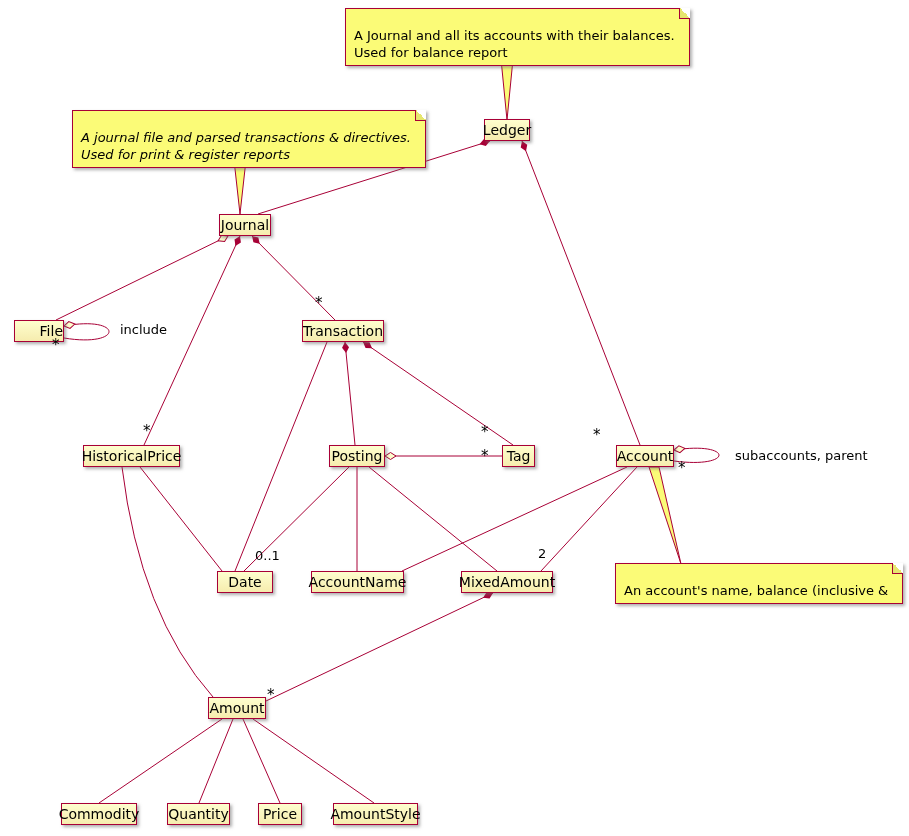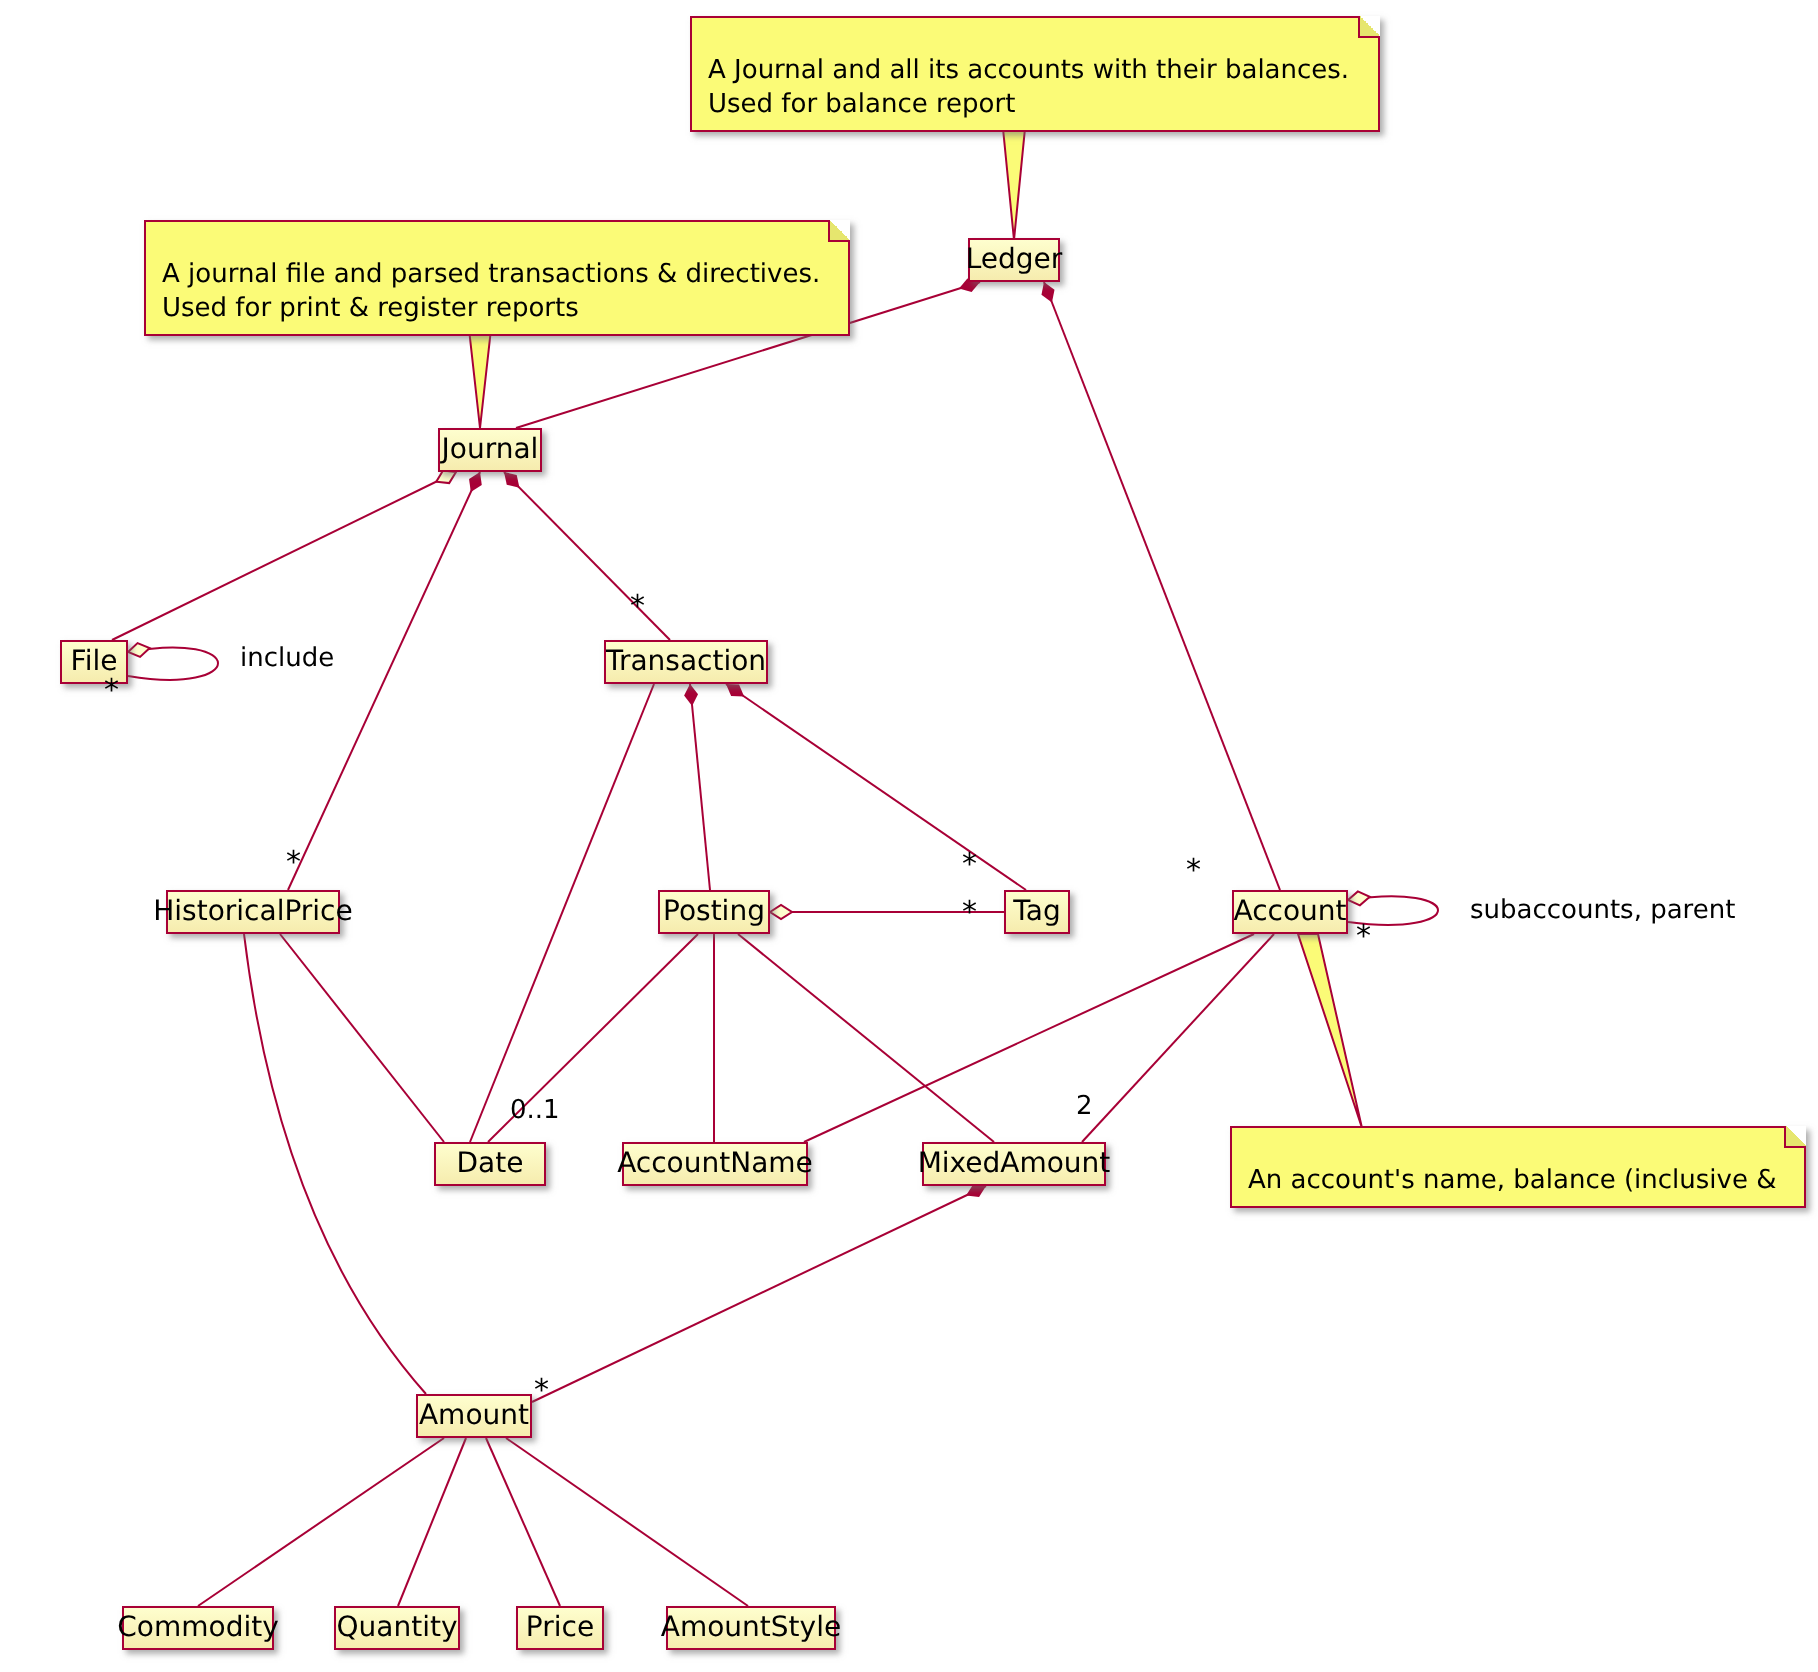--- a/index.html
+++ b/index.html
@@ -77,43 +77,43 @@
       <line x1="243" y1="719" x2="280" y2="803"></line>
       <line x1="253" y1="719" x2="374" y2="803"></line>
     </g>
   </svg>
 
   <div class="note" style="left:345px; top:8px;">
     <div class="note-fold"></div>
     <div>A Journal and all its accounts with their balances.</div>
     <div>Used for balance report</div>
   </div>
-  <div class="note" style="left:72px; top:110px;">
+  <div class="note" style="left:72px; top:110px;font-style:italic;">
     <div class="note-fold"></div>
     <div>A journal file and parsed transactions &amp; directives.</div>
     <div>Used for print &amp; register reports</div>
   </div>
   <div class="note" style="left:615px; top:563px;">
     <div class="note-fold"></div>
     <div>An account's name, balance (inclusive &amp;</div>
   </div>
 
   <div class="cls" style="left:484px; top:119px; width:46px;">
       <span>Ledger</span>
     </div>
   <div class="cls" style="left:219px; top:214px; width:52px;">
       <span>Journal</span>
     </div>
-  <div class="cls" style="left:30px; top:320px; width:34px;">
+  <div class="cls" style="left:14px; top:320px; width:50px;justify-content:flex-end;">
       <span>File</span>
     </div>
   <div class="cls" style="left:302px; top:320px; width:82px;">
       <span>Transaction</span>
     </div>
-  <div class="cls" style="left:83px; top:445px; width:87px;">
+  <div class="cls" style="left:83px; top:445px; width:97px;">
       <span>HistoricalPrice</span>
     </div>
   <div class="cls" style="left:329px; top:445px; width:56px;">
       <span>Posting</span>
     </div>
   <div class="cls" style="left:502px; top:445px; width:33px;">
       <span>Tag</span>
     </div>
   <div class="cls" style="left:616px; top:445px; width:58px;">
       <span>Account</span>

